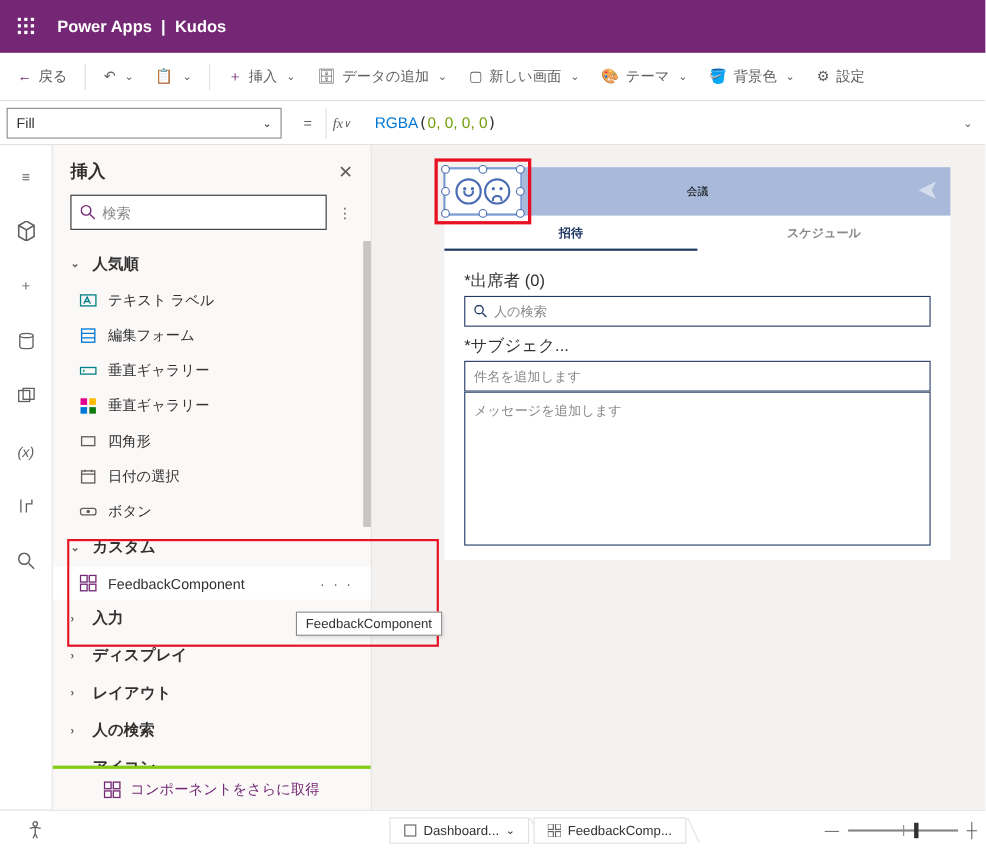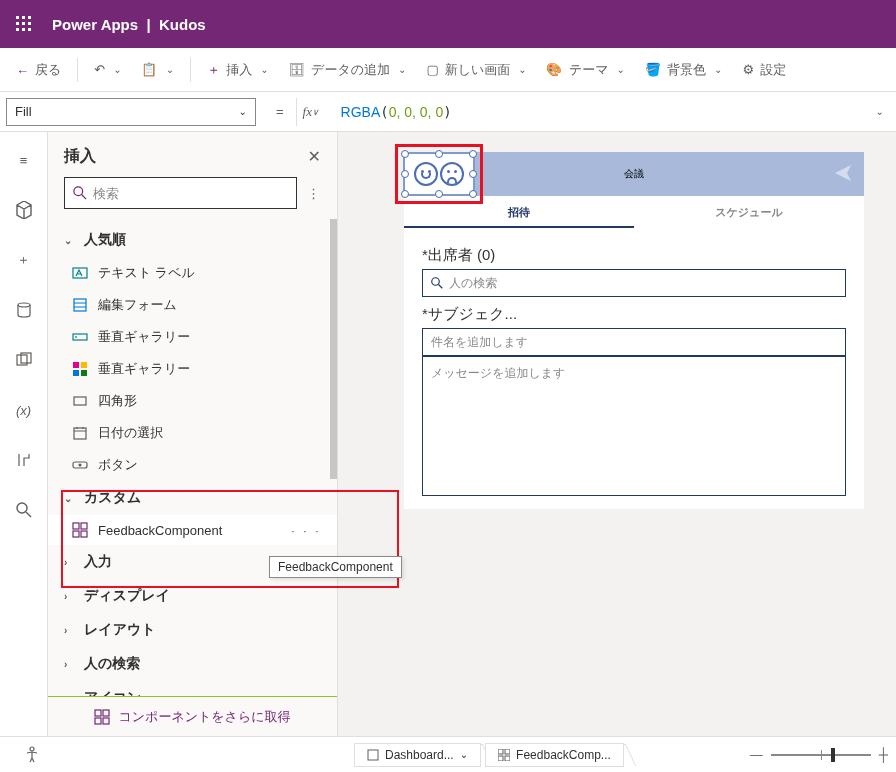--- a/index.html
+++ b/index.html
@@ -50,21 +50,21 @@
 .tree-section { padding: 8px 16px; display: flex; align-items: center; gap: 8px; cursor: pointer; font-size: 14px; font-weight: 600; color: #323130; }
 .tree-section .exp { font-size: 10px; color: #605e5c; width: 12px; }
 .tree-item { padding: 7px 16px 7px 24px; display: flex; align-items: center; gap: 10px; cursor: pointer; font-size: 13px; position: relative; }
 .tree-item.selected { background: #fff; }
 .tree-item .item-more { margin-left: auto; color: #605e5c; letter-spacing: 2px; }
 .item-icon { width: 16px; height: 16px; display: flex; align-items: center; justify-content: center; }
 
 .scrollbar-track { position: absolute; right: 0; top: 0; width: 7px; height: 100%; }
 .scrollbar-thumb { position: absolute; right: 0; top: 0; width: 7px; height: 260px; background: #c8c6c4; }
 
-.panel-foot { height: 40px; border-top: 1px solid #84cc16; display: flex; align-items: center; justify-content: center; gap: 8px; color: #742774; cursor: pointer; font-size: 13px; }
+.panel-foot { height: 40px; border-top: 3px solid #84cc16; display: flex; align-items: center; justify-content: center; gap: 8px; color: #742774; cursor: pointer; font-size: 13px; }
 
 
 .highlight-box { position: absolute; border: 2px solid #e81123; pointer-events: none; }
 .hl1 { left: 61px; top: 490px; width: 338px; height: 98px; z-index: 50; }
 
 
 .canvas-area { flex: 1; background: #f3f2f1; padding: 20px; position: relative; overflow: hidden; }
 .device { width: 460px; background: #fff; margin-left: 46px; }
 .device-header { height: 44px; background: #a8b9da; display: flex; align-items: center; position: relative; }
 .fb-comp { position: absolute; left: -1px; top: 0; width: 72px; height: 44px; border: 2px solid #7b9bd1; background: #fff; display: flex; align-items: center; justify-content: center; gap: 2px; }

